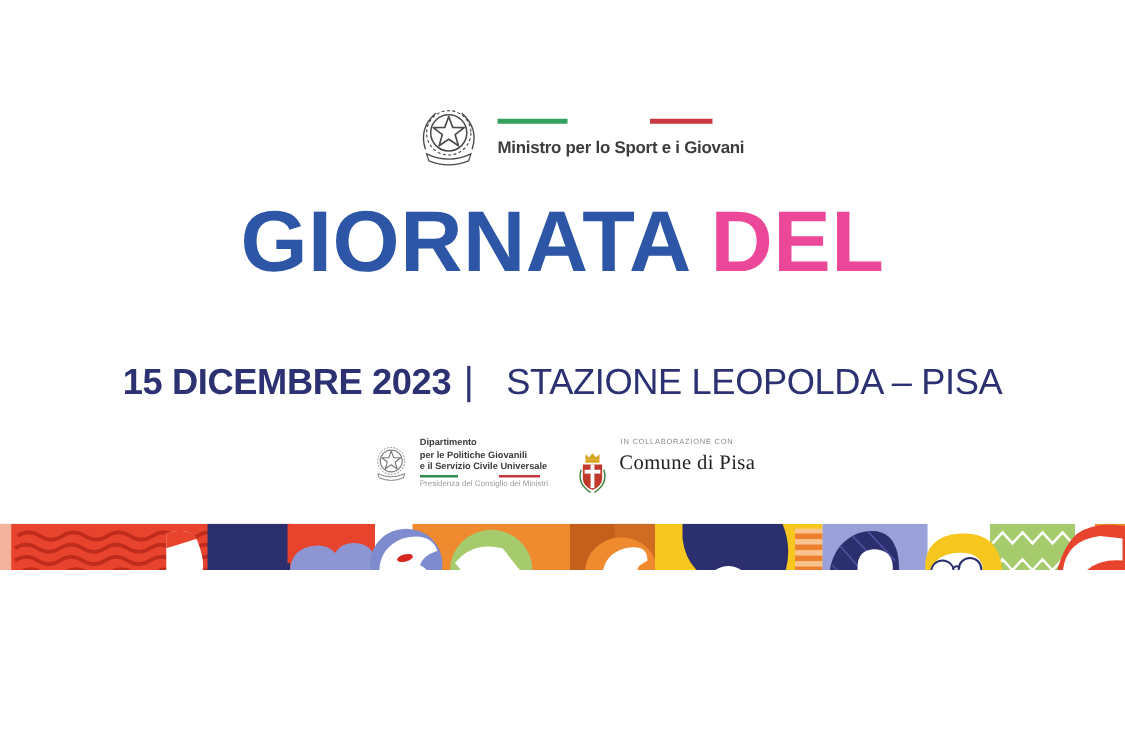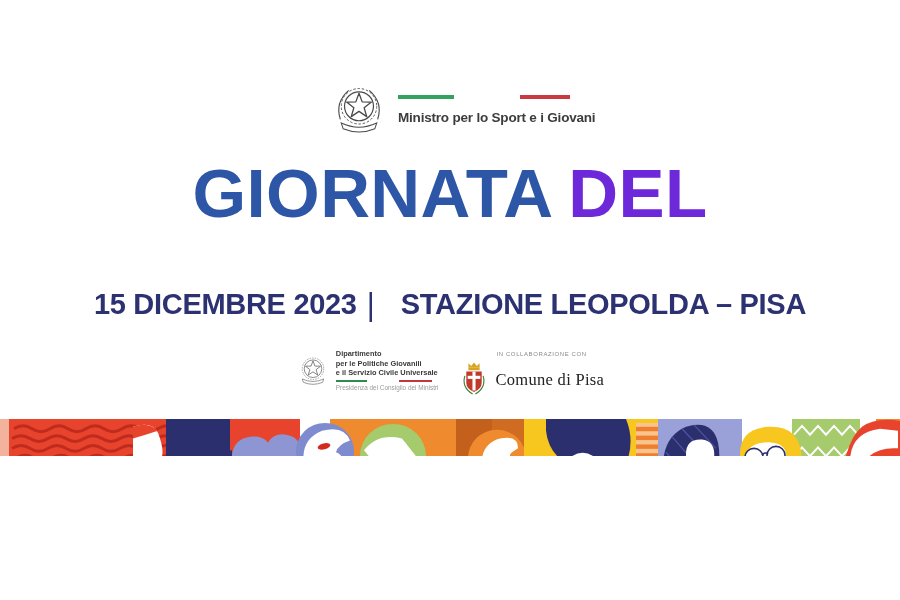--- a/index.html
+++ b/index.html
@@ -15,44 +15,44 @@
   .flag-green{width:56px;height:4px;background:#35a15e;}
   .flag-red{width:50px;height:4px;background:#cb3940;}
   .ministry-label{font-size:13.5px;font-weight:bold;color:#3c3c3c;letter-spacing:-0.2px;white-space:nowrap;}
 
   
   .title{position:absolute;top:157px;left:0;right:0;text-align:center;font-weight:bold;
          font-size:69px;letter-spacing:0.4px;line-height:1.06;}
   .title .row{display:flex;justify-content:center;gap:15px;white-space:nowrap;}
   .w-blue{color:#2e56a6;}
   .w-peri{color:#a9aad6;}
-  .w-navy{color:#6d28d9;}
+  .w-navy{color:#ec4899;}
   .w-red{color:#e23a31;}
   .w-orange{color:#f3a43e;}
 
   
   .event{position:absolute;top:288px;left:0;right:0;display:flex;justify-content:center;
-         align-items:flex-start;gap:10px;color:#2c3172;font-size:29px;white-space:nowrap;}
+         align-items:center;gap:10px;color:#2c3172;font-size:29px;white-space:nowrap;}
   .event .date{font-weight:bold;letter-spacing:-0.3px;}
   .event .sep{font-weight:normal;font-size:31px;position:relative;top:-1px;}
-  .event .loc{font-weight:bold;letter-spacing:-0.3px;margin-left:16px;}
+  .event .loc{font-weight:normal;letter-spacing:-0.3px;margin-left:16px;}
 
   
   .logos{position:absolute;top:349px;left:0;right:0;display:flex;justify-content:center;
          align-items:flex-start;gap:22px;}
   .dept{display:flex;align-items:center;gap:6px;}
   .dept-emblem{width:34px;height:40px;color:#777;}
   .dept-text{display:flex;flex-direction:column;}
   .dept-line{font-size:7.4px;font-weight:bold;color:#3a3a3a;line-height:1.3;}
   .tricolor{width:96px;height:2px;margin:2px 0 2px 0;
             background:linear-gradient(to right,#2e8b4f 0 32%,#ffffff 32% 66%,#c8363c 66% 100%);}
   .dept-sub{font-size:6.4px;color:#9b9b9b;line-height:1.3;}
   .pisa{display:flex;flex-direction:column;align-items:flex-start;padding-top:2px;}
   .pisa-kicker{font-size:6px;color:#8a8a8a;letter-spacing:0.6px;margin:0 0 3px 36px;}
-  .pisa-row{display:flex;align-items:center;gap:7px;}
+  .pisa-row{display:flex;align-items:flex-start;gap:7px;}
   .pisa-crest{width:28px;height:40px;}
   .pisa-name{font-family:"Liberation Serif", serif;font-size:16.5px;color:#222;letter-spacing:0.3px;}
 
   
   .strip{position:absolute;left:0;top:419px;width:900px;height:137px;}
   .strip svg{display:block;width:900px;height:137px;}
 </style>
 </head>
 <body>
 

